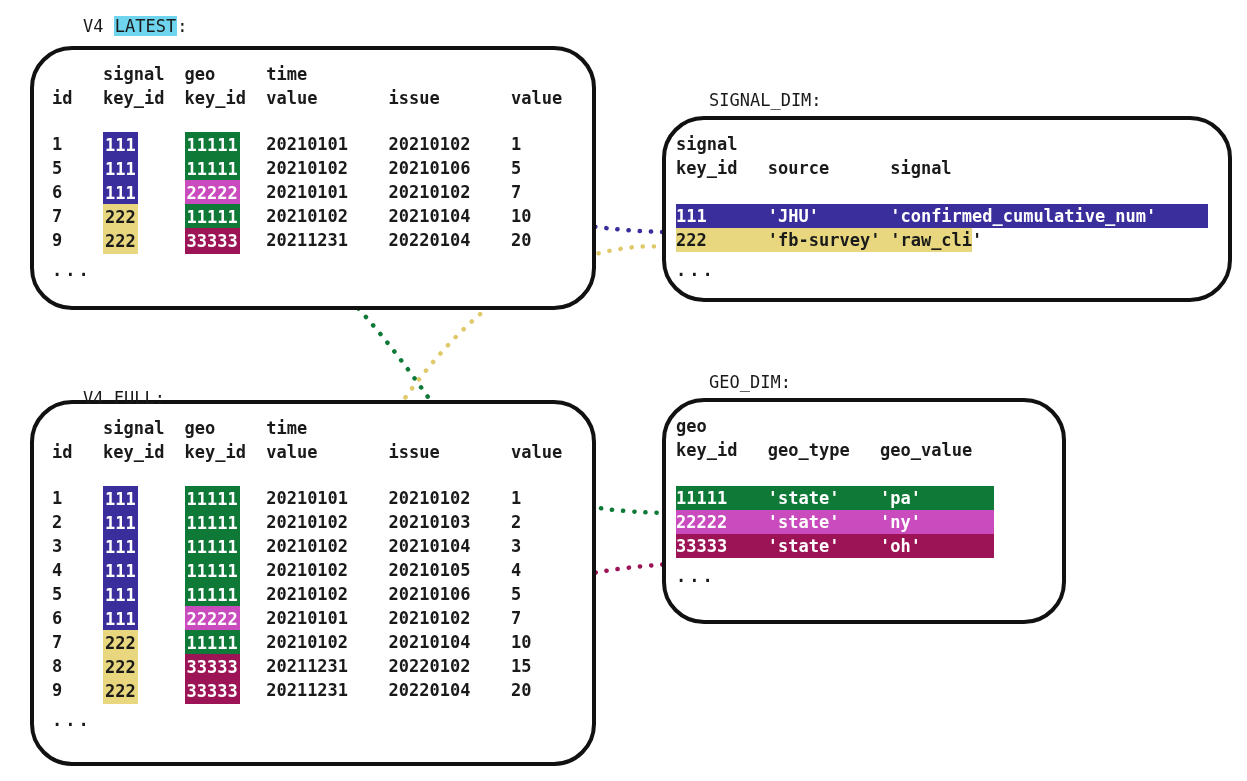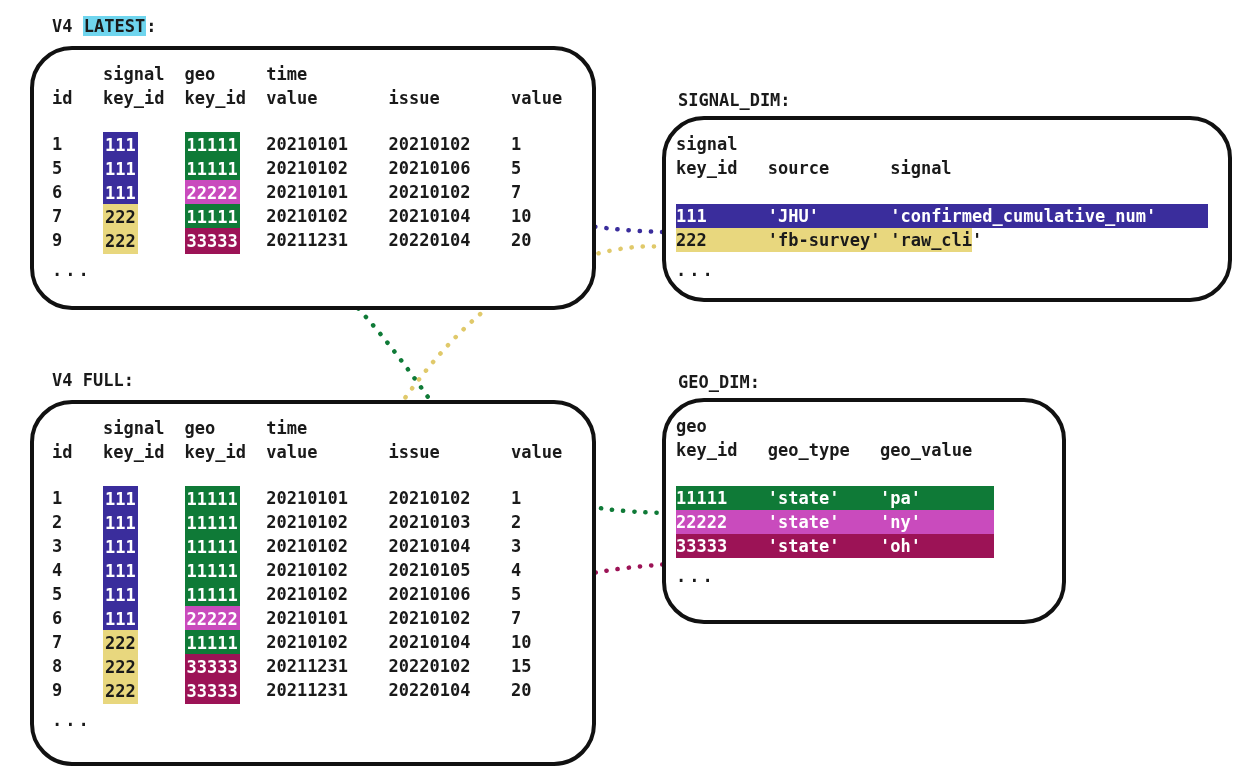--- a/index.html
+++ b/index.html
@@ -13,24 +13,25 @@
   }
   .stage{position:absolute;left:0;top:0;width:1247px;height:781px;}
 
   
   svg.links{position:absolute;left:0;top:0;width:1247px;height:781px;pointer-events:none;}
   svg.links.under{z-index:1;}
 
   
   .caption{
     position:absolute;
-    font-size:17px;font-weight:bold;
+    font-size:17px;font-weight:normal;
     letter-spacing:0px;
     white-space:pre;
     z-index:4;
+    margin-left:31px;
   }
   .caption .hl{background:#6fd5ee;padding:0 1px;}
 
   
   .box{
     position:absolute;
     border:4px solid #111111;
     border-radius:42px;
     background:#ffffff;
     box-sizing:border-box;
@@ -80,21 +81,21 @@
 
     <path d="M 228 227 C 300 238, 360 300, 430 400 C 500 495, 570 512, 672 513" fill="none" stroke="#0f7a37" stroke-width="4.5" stroke-linecap="round" stroke-dasharray="0.2 11"></path>
 
     <path d="M 143 660 C 210 664, 270 630, 330 520 C 400 390, 470 300, 560 265 C 610 247, 650 243, 672 249" fill="none" stroke="#e0c96a" stroke-width="4.5" stroke-linecap="round" stroke-dasharray="0.2 11"></path>
 
     <path d="M 228 690 C 270 700, 330 690, 400 650 C 490 598, 560 570, 672 564" fill="none" stroke="#9c1356" stroke-width="4.5" stroke-linecap="round" stroke-dasharray="0.2 11"></path>
   </svg>
 
   <div class="caption" style="left:52px;top:16px;"><span>V4 </span><span class="hl">LATEST</span><span>:</span></div>
 
-  <div class="caption" style="left:52px;top:370px;">V4 FULL:</div>
+  <div class="caption" style="left:52px;top:388px;">V4 FULL:</div>
 
   <div class="caption" style="left:678px;top:90px;">SIGNAL_DIM:</div>
 
   <div class="caption" style="left:678px;top:372px;">GEO_DIM:</div>
 
   <div class="box" style="left:30px;top:46px;width:566px;height:264px;"></div>
   <div class="tbl" id="latest-tbl" style="left:52px;top:62px;width:540px;"><div class="row" style="position: absolute; left: 0px; top: 0px; width: 100%;"><span class="cell hdr" style="left: 51px;">signal</span><span class="cell hdr" style="left: 132.6px;">geo</span><span class="cell hdr" style="left: 214.2px;">time</span></div><div class="row" style="position: absolute; left: 0px; top: 24px; width: 100%;"><span class="cell hdr" style="left: 0px;">id</span><span class="cell hdr" style="left: 51px;">key_id</span><span class="cell hdr" style="left: 132.6px;">key_id</span><span class="cell hdr" style="left: 214.2px;">value</span><span class="cell hdr" style="left: 336.6px;">issue</span><span class="cell hdr" style="left: 459px;">value</span></div><div class="row" style="position: absolute; left: 0px; top: 70px; width: 100%;"><span class="cell" style="left: 0px;">1</span><span class="cell sw sw-purple" style="left: 51px;">111</span><span class="cell sw sw-green" style="left: 132.6px;">11111</span><span class="cell" style="left: 214.2px;">20210101</span><span class="cell" style="left: 336.6px;">20210102</span><span class="cell" style="left: 459px;">1</span></div><div class="row" style="position: absolute; left: 0px; top: 94px; width: 100%;"><span class="cell" style="left: 0px;">5</span><span class="cell sw sw-purple" style="left: 51px;">111</span><span class="cell sw sw-green" style="left: 132.6px;">11111</span><span class="cell" style="left: 214.2px;">20210102</span><span class="cell" style="left: 336.6px;">20210106</span><span class="cell" style="left: 459px;">5</span></div><div class="row" style="position: absolute; left: 0px; top: 118px; width: 100%;"><span class="cell" style="left: 0px;">6</span><span class="cell sw sw-purple" style="left: 51px;">111</span><span class="cell sw sw-magenta" style="left: 132.6px;">22222</span><span class="cell" style="left: 214.2px;">20210101</span><span class="cell" style="left: 336.6px;">20210102</span><span class="cell" style="left: 459px;">7</span></div><div class="row" style="position: absolute; left: 0px; top: 142px; width: 100%;"><span class="cell" style="left: 0px;">7</span><span class="cell sw sw-gold" style="left: 51px;">222</span><span class="cell sw sw-green" style="left: 132.6px;">11111</span><span class="cell" style="left: 214.2px;">20210102</span><span class="cell" style="left: 336.6px;">20210104</span><span class="cell" style="left: 459px;">10</span></div><div class="row" style="position: absolute; left: 0px; top: 166px; width: 100%;"><span class="cell" style="left: 0px;">9</span><span class="cell sw sw-gold" style="left: 51px;">222</span><span class="cell sw sw-maroon" style="left: 132.6px;">33333</span><span class="cell" style="left: 214.2px;">20211231</span><span class="cell" style="left: 336.6px;">20220104</span><span class="cell" style="left: 459px;">20</span></div><div class="dots" style="top: 196px; left: 0px;">...</div></div>
 
   <div class="box" style="left:30px;top:400px;width:566px;height:366px;"></div>
   <div class="tbl" id="full-tbl" style="left:52px;top:416px;width:540px;"><div class="row" style="position: absolute; left: 0px; top: 0px; width: 100%;"><span class="cell hdr" style="left: 51px;">signal</span><span class="cell hdr" style="left: 132.6px;">geo</span><span class="cell hdr" style="left: 214.2px;">time</span></div><div class="row" style="position: absolute; left: 0px; top: 24px; width: 100%;"><span class="cell hdr" style="left: 0px;">id</span><span class="cell hdr" style="left: 51px;">key_id</span><span class="cell hdr" style="left: 132.6px;">key_id</span><span class="cell hdr" style="left: 214.2px;">value</span><span class="cell hdr" style="left: 336.6px;">issue</span><span class="cell hdr" style="left: 459px;">value</span></div><div class="row" style="position: absolute; left: 0px; top: 70px; width: 100%;"><span class="cell" style="left: 0px;">1</span><span class="cell sw sw-purple" style="left: 51px;">111</span><span class="cell sw sw-green" style="left: 132.6px;">11111</span><span class="cell" style="left: 214.2px;">20210101</span><span class="cell" style="left: 336.6px;">20210102</span><span class="cell" style="left: 459px;">1</span></div><div class="row" style="position: absolute; left: 0px; top: 94px; width: 100%;"><span class="cell" style="left: 0px;">2</span><span class="cell sw sw-purple" style="left: 51px;">111</span><span class="cell sw sw-green" style="left: 132.6px;">11111</span><span class="cell" style="left: 214.2px;">20210102</span><span class="cell" style="left: 336.6px;">20210103</span><span class="cell" style="left: 459px;">2</span></div><div class="row" style="position: absolute; left: 0px; top: 118px; width: 100%;"><span class="cell" style="left: 0px;">3</span><span class="cell sw sw-purple" style="left: 51px;">111</span><span class="cell sw sw-green" style="left: 132.6px;">11111</span><span class="cell" style="left: 214.2px;">20210102</span><span class="cell" style="left: 336.6px;">20210104</span><span class="cell" style="left: 459px;">3</span></div><div class="row" style="position: absolute; left: 0px; top: 142px; width: 100%;"><span class="cell" style="left: 0px;">4</span><span class="cell sw sw-purple" style="left: 51px;">111</span><span class="cell sw sw-green" style="left: 132.6px;">11111</span><span class="cell" style="left: 214.2px;">20210102</span><span class="cell" style="left: 336.6px;">20210105</span><span class="cell" style="left: 459px;">4</span></div><div class="row" style="position: absolute; left: 0px; top: 166px; width: 100%;"><span class="cell" style="left: 0px;">5</span><span class="cell sw sw-purple" style="left: 51px;">111</span><span class="cell sw sw-green" style="left: 132.6px;">11111</span><span class="cell" style="left: 214.2px;">20210102</span><span class="cell" style="left: 336.6px;">20210106</span><span class="cell" style="left: 459px;">5</span></div><div class="row" style="position: absolute; left: 0px; top: 190px; width: 100%;"><span class="cell" style="left: 0px;">6</span><span class="cell sw sw-purple" style="left: 51px;">111</span><span class="cell sw sw-magenta" style="left: 132.6px;">22222</span><span class="cell" style="left: 214.2px;">20210101</span><span class="cell" style="left: 336.6px;">20210102</span><span class="cell" style="left: 459px;">7</span></div><div class="row" style="position: absolute; left: 0px; top: 214px; width: 100%;"><span class="cell" style="left: 0px;">7</span><span class="cell sw sw-gold" style="left: 51px;">222</span><span class="cell sw sw-green" style="left: 132.6px;">11111</span><span class="cell" style="left: 214.2px;">20210102</span><span class="cell" style="left: 336.6px;">20210104</span><span class="cell" style="left: 459px;">10</span></div><div class="row" style="position: absolute; left: 0px; top: 238px; width: 100%;"><span class="cell" style="left: 0px;">8</span><span class="cell sw sw-gold" style="left: 51px;">222</span><span class="cell sw sw-maroon" style="left: 132.6px;">33333</span><span class="cell" style="left: 214.2px;">20211231</span><span class="cell" style="left: 336.6px;">20220102</span><span class="cell" style="left: 459px;">15</span></div><div class="row" style="position: absolute; left: 0px; top: 262px; width: 100%;"><span class="cell" style="left: 0px;">9</span><span class="cell sw sw-gold" style="left: 51px;">222</span><span class="cell sw sw-maroon" style="left: 132.6px;">33333</span><span class="cell" style="left: 214.2px;">20211231</span><span class="cell" style="left: 336.6px;">20220104</span><span class="cell" style="left: 459px;">20</span></div><div class="dots" style="top: 292px; left: 0px;">...</div></div>

